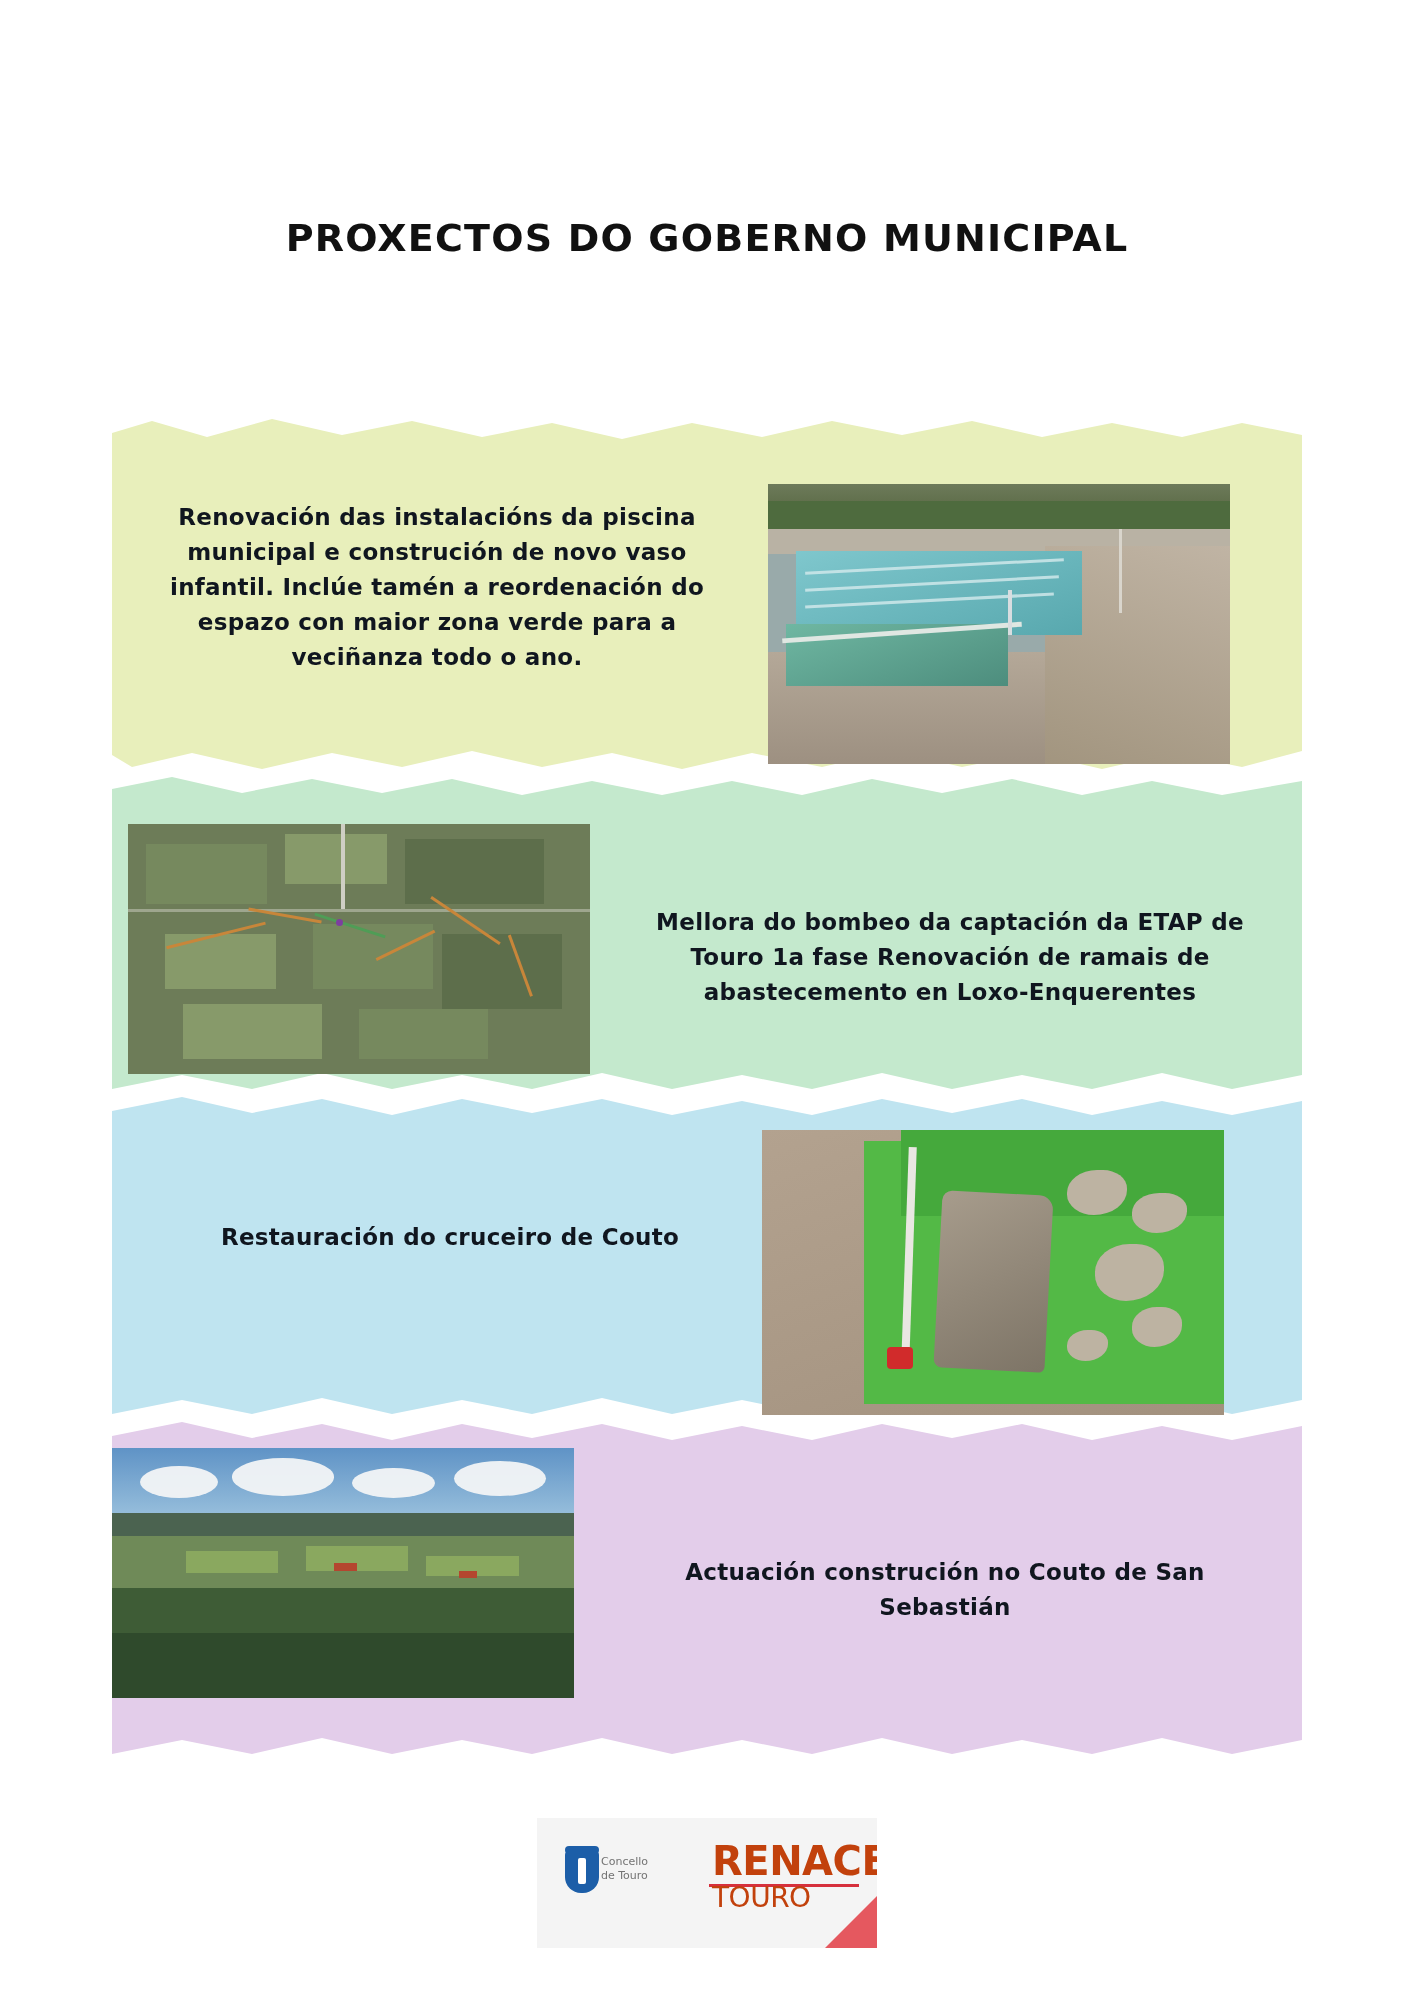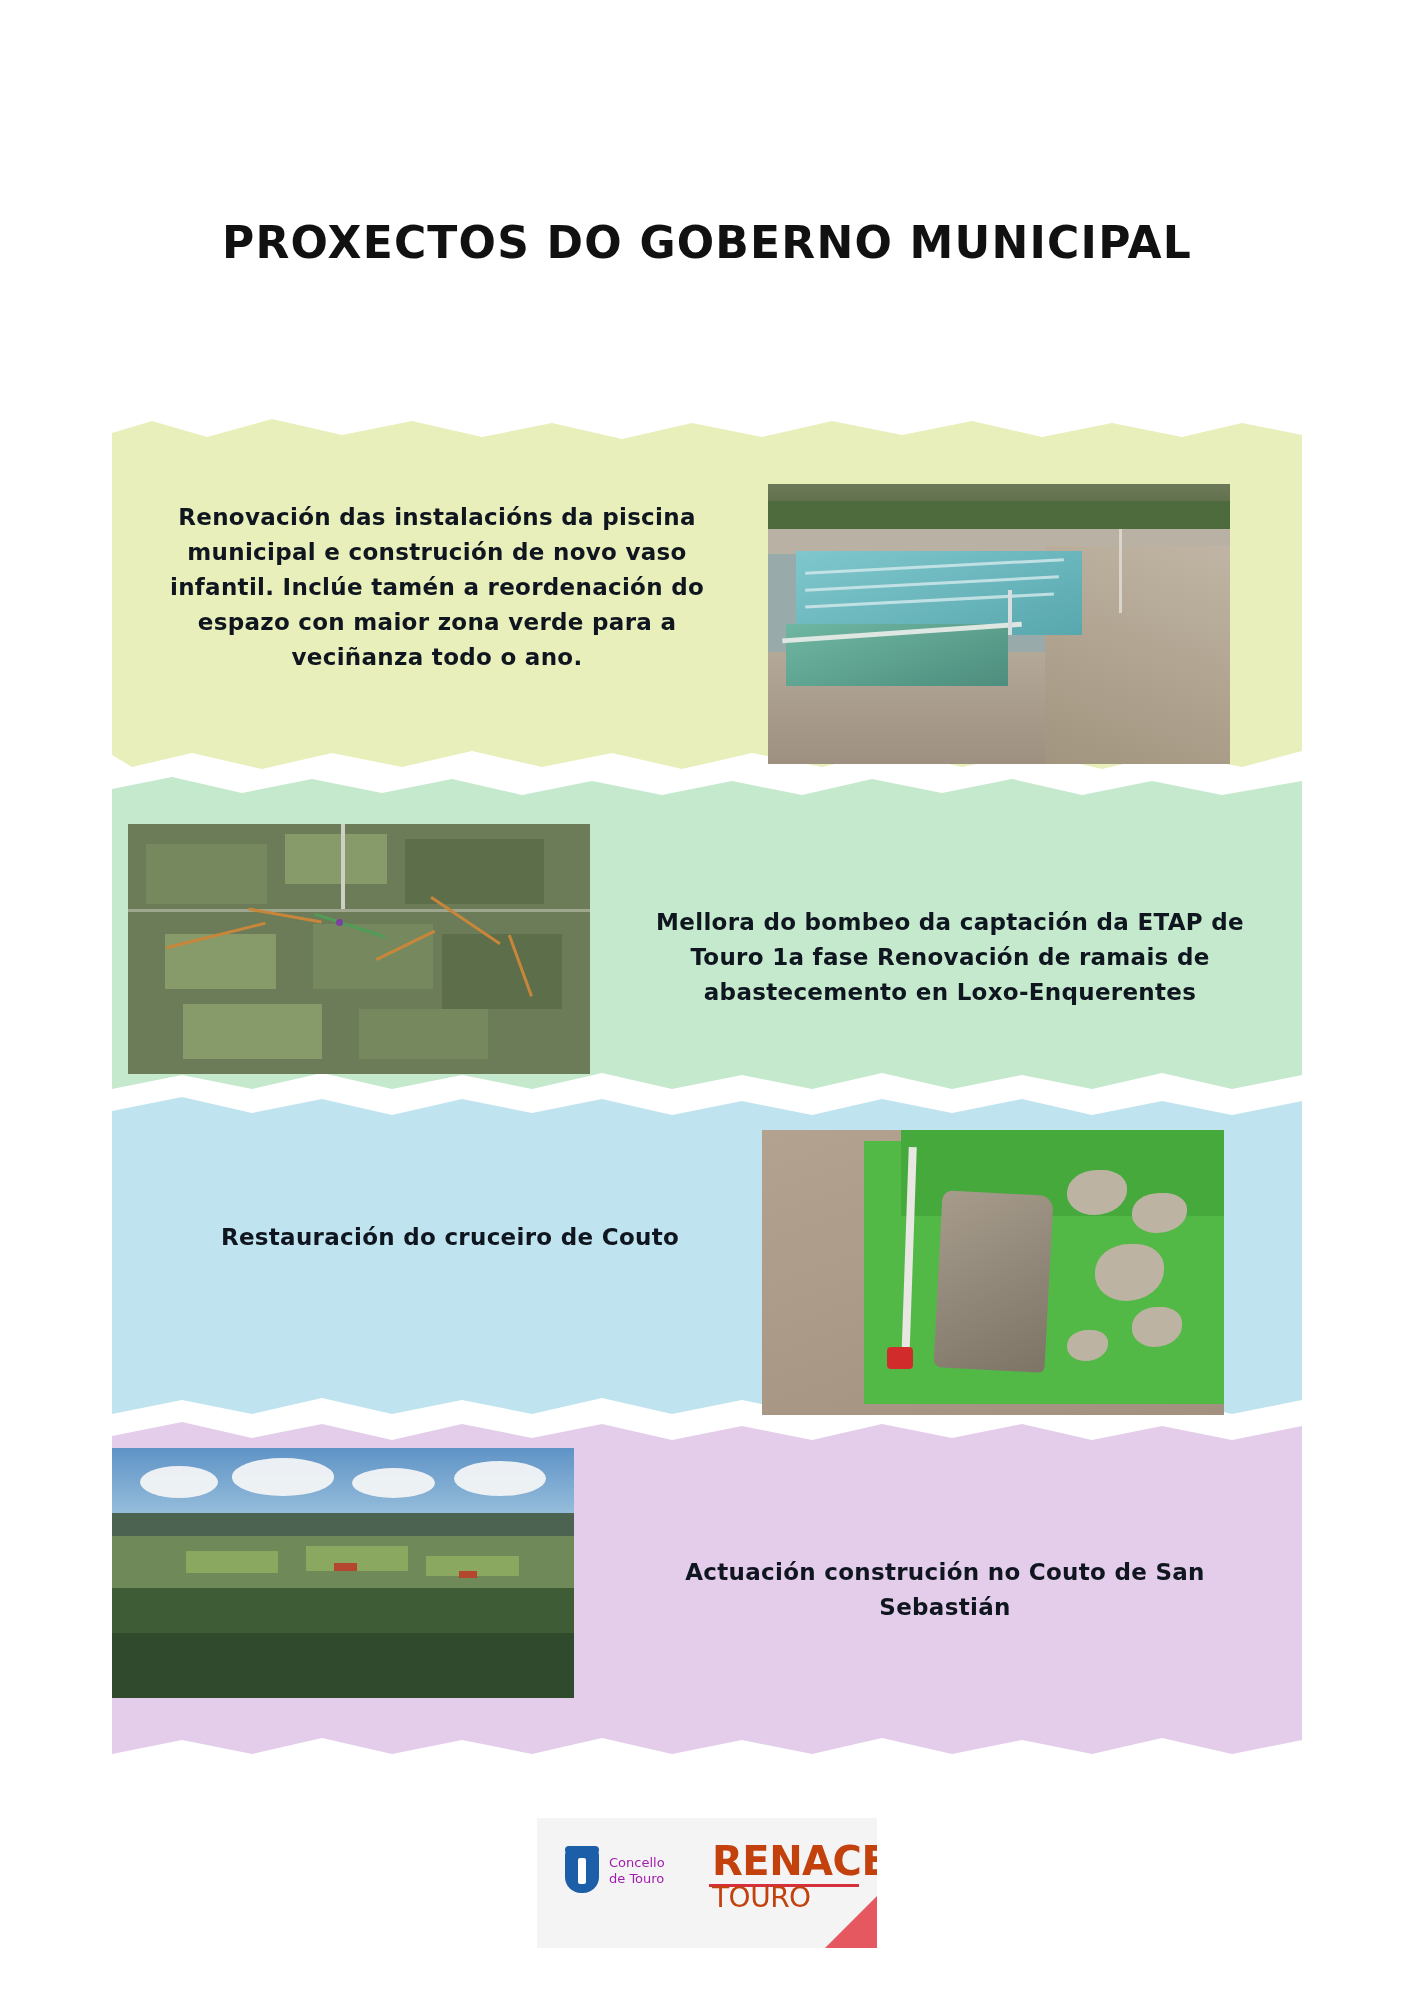--- a/index.html
+++ b/index.html
@@ -17,21 +17,21 @@
 
   
   .title {
     position: absolute;
     top: 212px;
     left: 0;
     width: 1414px;
     text-align: center;
     font-family: "DejaVu Sans", sans-serif;
     font-weight: bold;
-    font-size: 44px;
+    font-size: 38px;
     line-height: 1.42;
     letter-spacing: 1.2px;
     color: #111111;
   }
   .title .line { display: block; }
 
   
   .band {
     position: absolute;
     left: 112px;
@@ -153,25 +153,25 @@
   }
   .shield-top {
     position: absolute;
     left: 28px; top: 28px;
     width: 34px; height: 8px;
     background: #1c5ea8;
     border-radius: 4px;
   }
   .concello {
     position: absolute;
-    left: 72px; top: 37px;
-    font-family: "DejaVu Sans", sans-serif;
-    font-size: 13px;
+    left: 64px; top: 37px;
+    font-family: "DejaVu Sans", sans-serif;
+    font-size: 11px;
     line-height: 1.25;
-    color: #a21caf;
+    color: #737373;
   }
   .renace {
     position: absolute;
     left: 175px; top: 24px;
     font-family: "DejaVu Sans", sans-serif;
     font-weight: bold;
     font-size: 40px;
     line-height: 0.98;
     letter-spacing: -0.5px;
     color: #c2410c;

